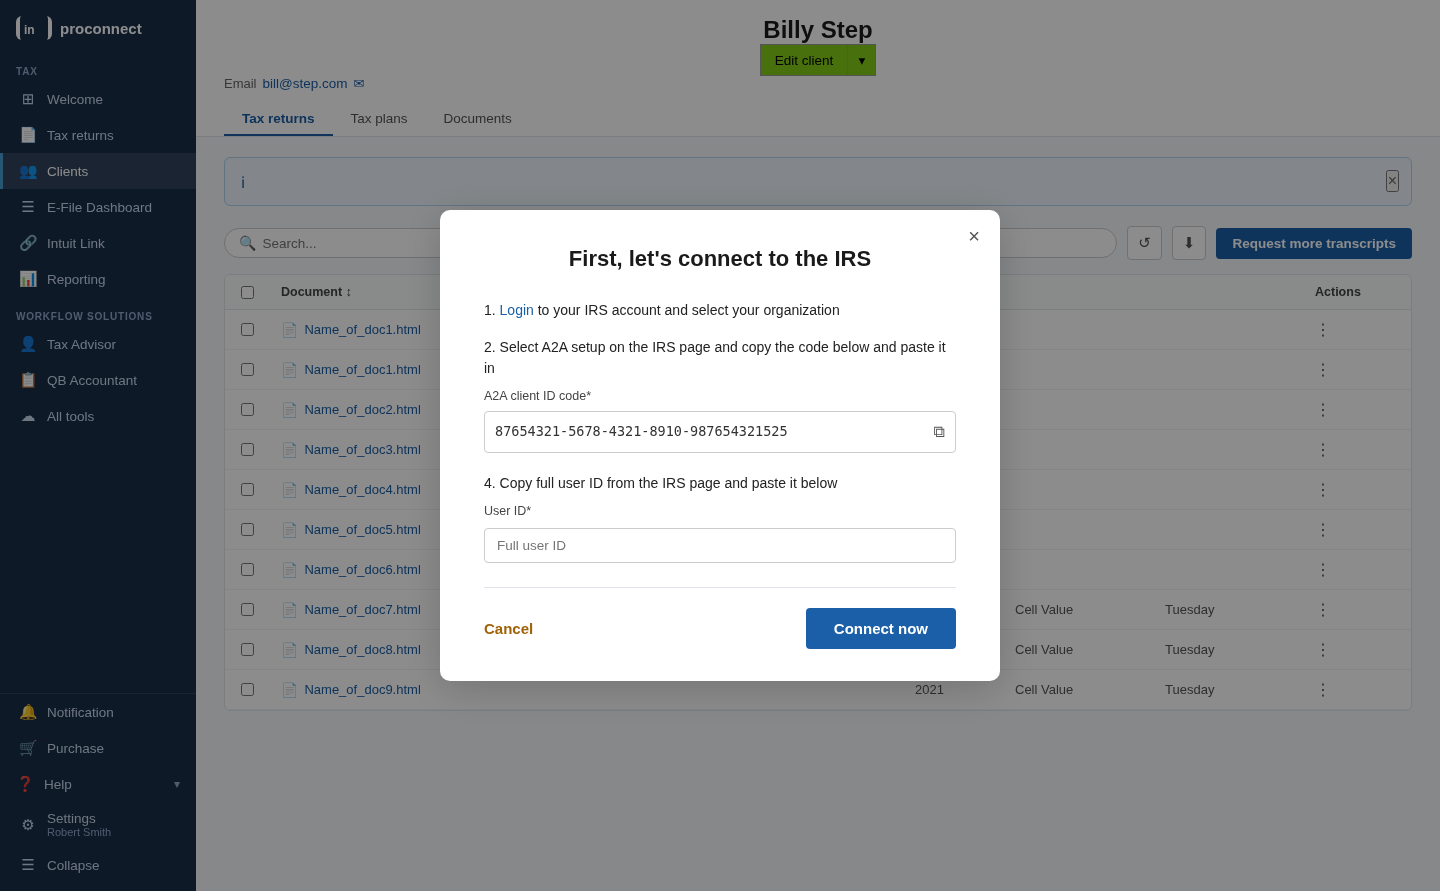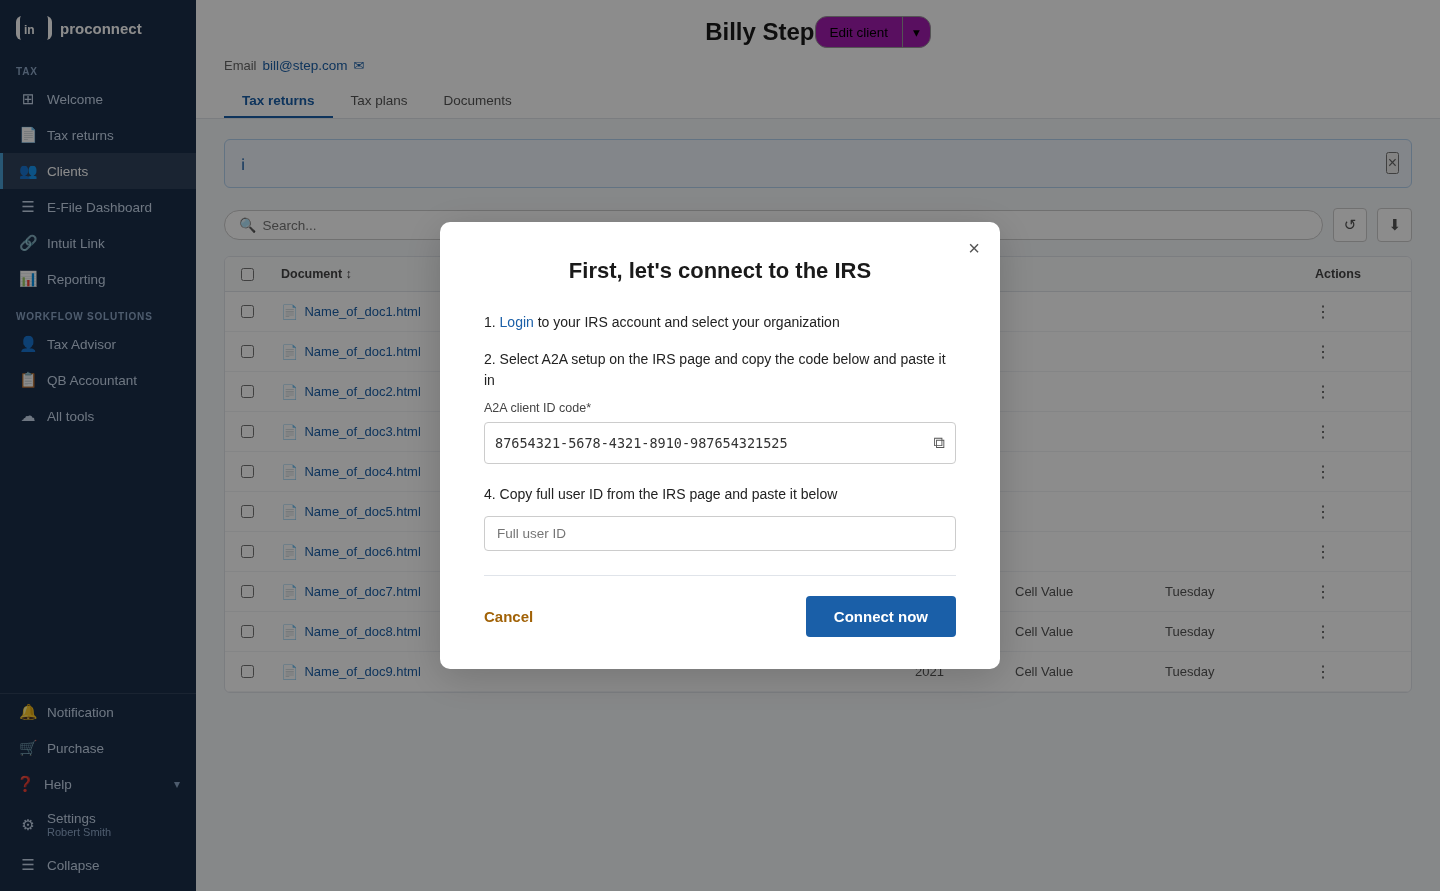--- a/index.html
+++ b/index.html
@@ -88,35 +88,35 @@
 
     
     .main-header {
       background: #fff;
       padding: 16px 28px 0;
       border-bottom: 1px solid #e0e4ea;
     }
     .header-top {
       display: flex;
       align-items: center;
-      justify-content: center;
-      margin-bottom: 10px;
+      justify-content: space-between;
+      flex-direction: column;
     }
     .client-name { font-size: 24px; font-weight: 700; color: #1a1a1a; }
     .client-email { display: flex; align-items: center; gap: 6px; color: #444; font-size: 13.5px; margin-bottom: 12px; }
     .email-label { color: #666; font-size: 13px; }
     .email-link { color: #1a5fa8; }
     .email-icon { color: #1a5fa8; font-size: 13px; }
 
     .edit-client-btn {
       display: flex;
       align-items: center;
       border: 1.5px solid #999;
-      border-radius: 12px;
-      background: #a21caf;
+      border-radius: 0;
+      background: #84cc16;
       cursor: pointer;
       font-size: 13.5px;
     }
     .edit-client-btn .btn-label { padding: 7px 14px; font-size: 13.5px; }
     .edit-client-btn .btn-arrow { padding: 7px 10px; border-left: 1.5px solid #999; }
 
     .main-tabs {
       display: flex;
       gap: 0;
     }
@@ -434,20 +434,21 @@
       <button class="banner-close">×</button>
     </div>
 
     <div class="toolbar">
       <div class="search-bar">
         <span class="search-icon">🔍</span>
         <input class="search-input" type="text" placeholder="Search..." style="">
       </div>
       <button class="toolbar-btn">↺</button>
       <button class="toolbar-btn">⬇</button>
+      <button class="request-btn">Request more transcripts</button>
     </div>
 
     <div class="table-wrapper">
       <div class="table-header">
         <div class="col-check">
             <input type="checkbox" style="">
           </div>
         <div>Document ↕</div>
         <div></div>
         <div></div>
@@ -648,20 +649,21 @@
           <span class="modal-code-value">87654321-5678-4321-8910-987654321525</span>
           <span class="copy-icon">⧉</span>
         </div>
       </div>
     </div>
 
 
     <div class="modal-step">
       4. <span>Copy full user ID from the IRS page and paste it below</span>
       <div style="margin-top:8px;">
+        <div class="modal-label">User ID*</div>
         <input class="modal-user-field" type="text" placeholder="Full user ID" style="">
       </div>
     </div>
 
     <hr class="modal-divider">
 
     <div class="modal-footer">
       <button class="cancel-btn">Cancel</button>
       <button class="connect-btn">Connect now</button>
     </div>

